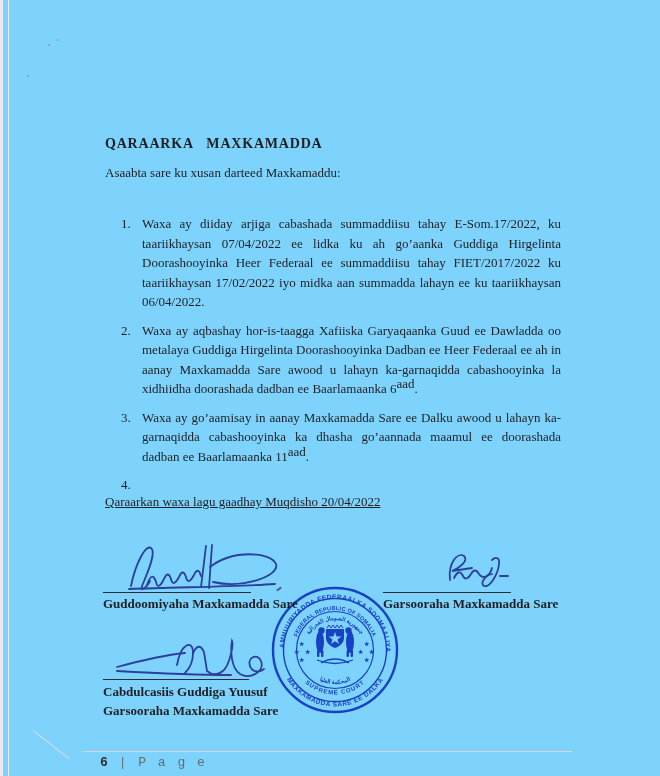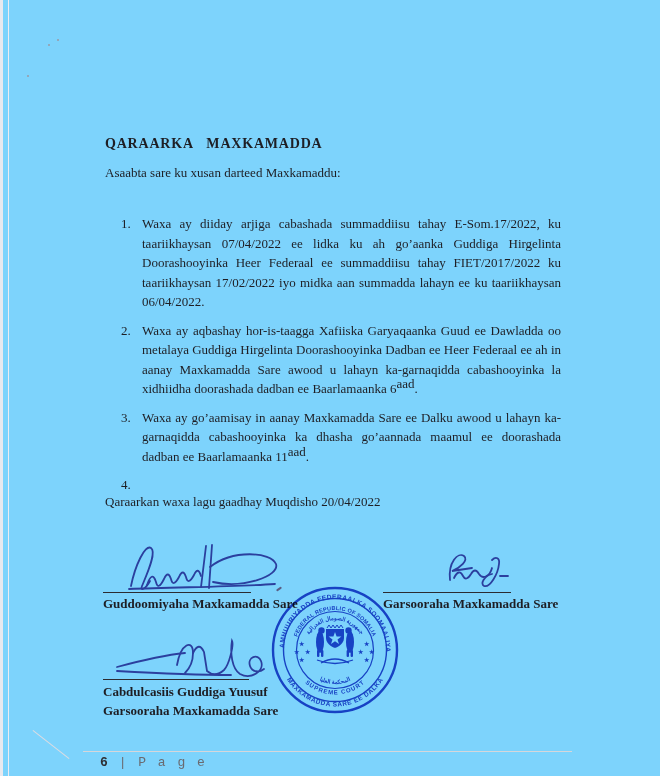--- a/index.html
+++ b/index.html
@@ -17,21 +17,21 @@
   
   .content { position:absolute; left:105px; top:136px; width:456px; }
   .title   { margin:0; font-size:14px; font-weight:bold; letter-spacing:0.8px; word-spacing:9px; }
   .intro   { margin:13px 0 0 0; font-size:13px; }
 
   .rulings { margin:33px 0 0 0; padding:0 0 0 16px; list-style:none; font-size:13px; line-height:19.5px; }
   .rulings li { position:relative; padding-left:21px; margin-bottom:9px; text-align:justify; }
   .rulings .num { position:absolute; left:0; top:0; }
   .rulings sup { font-size:13px; line-height:0; }
 
-  .decision { position:absolute; left:105px; top:481px; font-size:13px; }
+  .decision { position:absolute; left:105px; top:481px; font-size:13px;text-decoration:underline; }
 
   
   .sig { position:absolute; }
   .sig-line  { border-top:1.4px solid #2b2b31; height:0; }
   .sig-name  { font-weight:bold; font-size:13px; margin-top:4px; white-space:nowrap; }
   .sig-title { font-weight:bold; font-size:13px; margin-top:3px; white-space:nowrap; }
   .squiggle  { display:block; }
 
   
   .seal { position:absolute; left:269px; top:584px; width:132px; height:132px;

